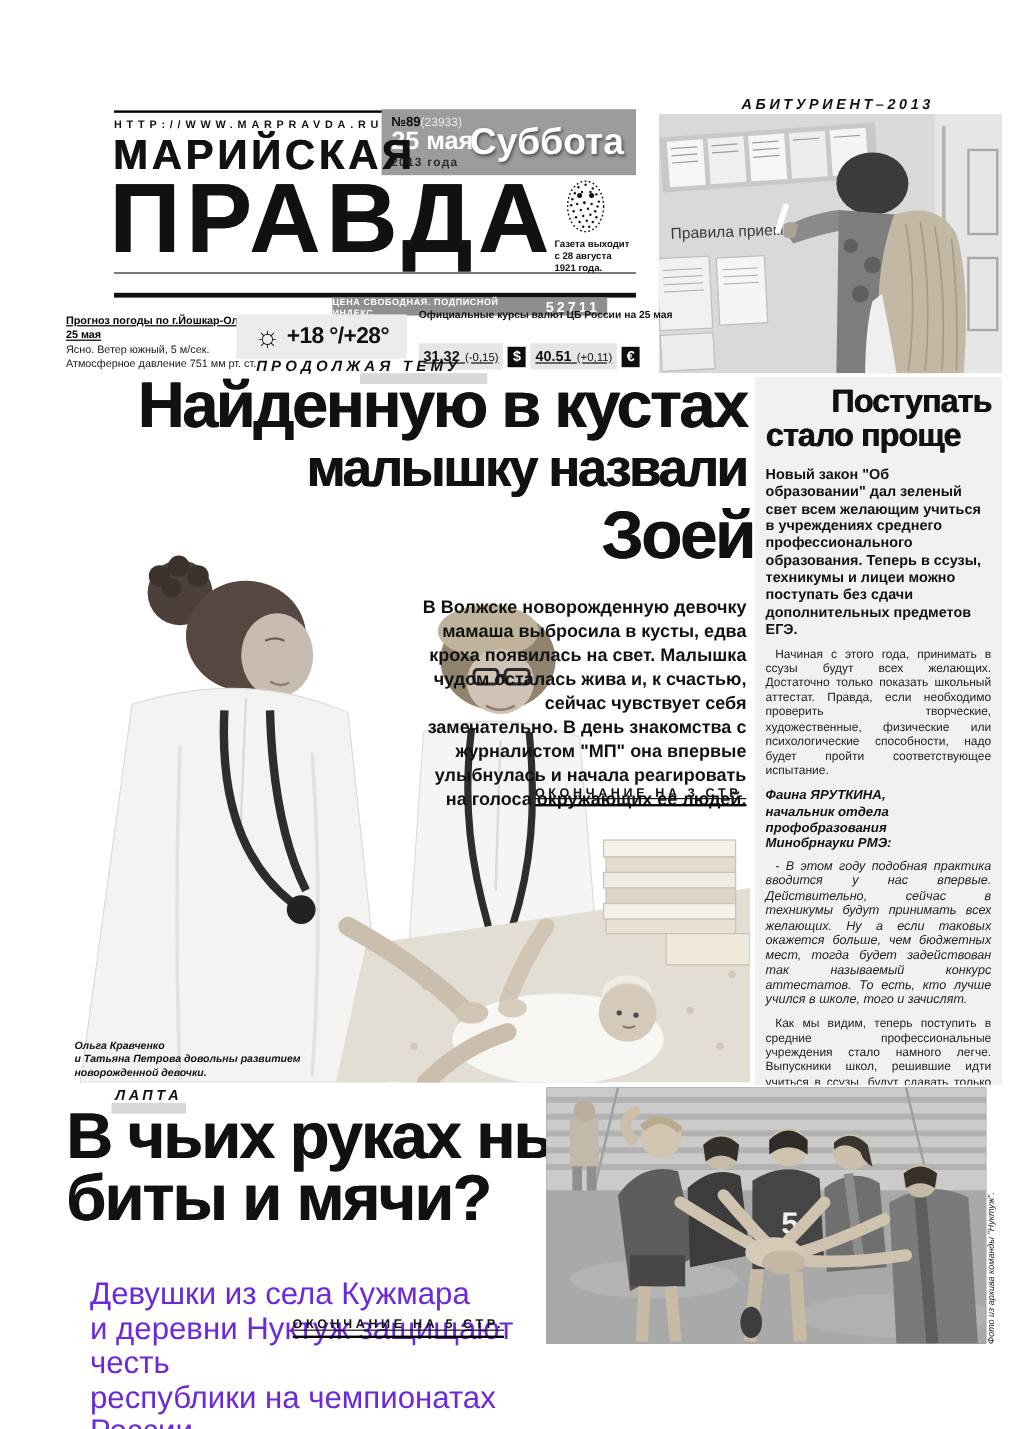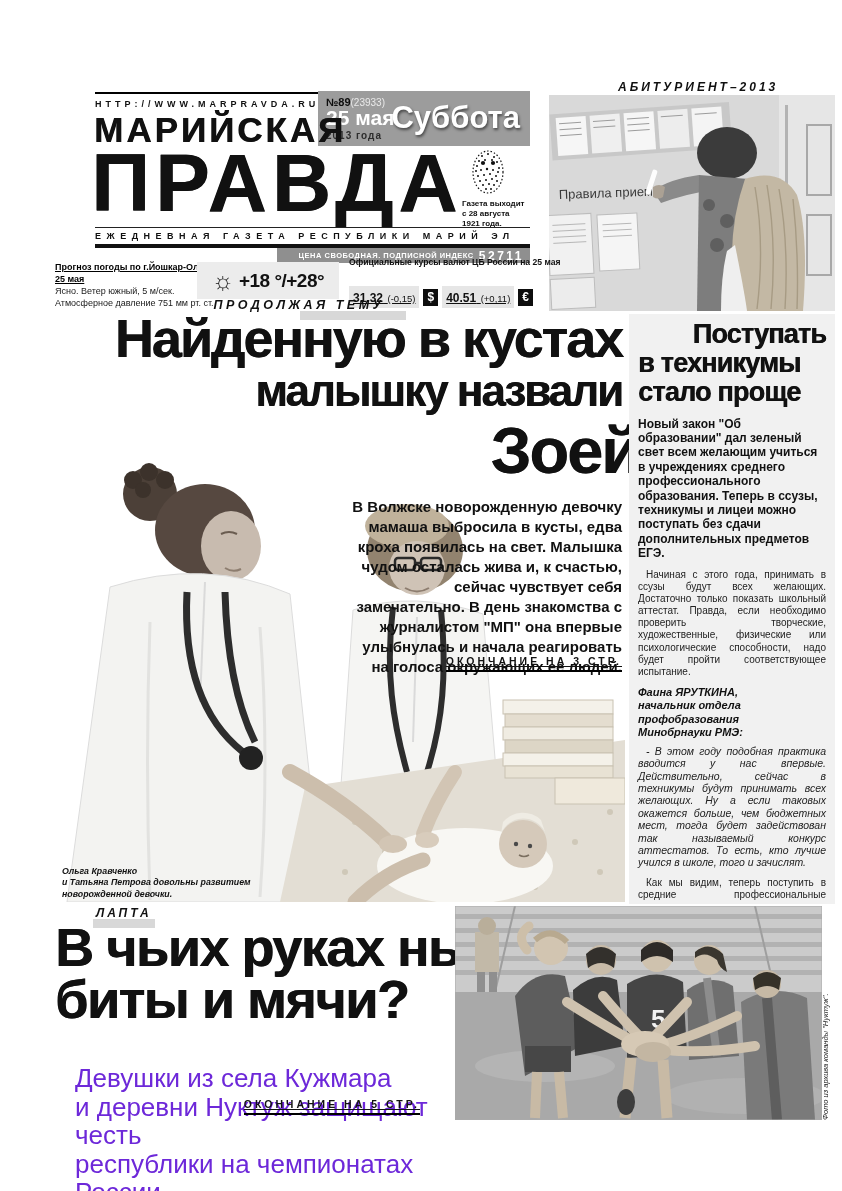--- a/index.html
+++ b/index.html
@@ -18,21 +18,21 @@
   .issue-year{position:absolute;left:8px;top:39px;font-size:10px;font-weight:bold;color:#2d2d2d;letter-spacing:1px;}
   .weekday{position:absolute;right:10px;top:9px;font-size:31px;font-weight:900;color:#fff;
            text-shadow:1px 2px 3px rgba(0,0,0,0.55);}
   .m-title1{left:94px;top:112px;font-size:35px;letter-spacing:3px;line-height:1;}
   .m-title2{left:91px;top:142px;font-size:82px;letter-spacing:5px;line-height:1;}
   .owl-box{left:468px;top:148px;width:40px;height:48px;}
   .founded{left:462px;top:199px;width:66px;font-size:8px;font-weight:bold;line-height:1.25;}
   .tagline-rule{left:95px;top:227px;width:435px;border-top:1px solid #222;height:0;}
   .tagline{left:95px;top:231px;width:435px;font-size:9px;font-weight:bold;letter-spacing:5.5px;white-space:nowrap;}
   .black-bar{left:95px;top:244px;width:435px;height:4px;background:#111;}
-  .price-bar{left:277px;top:248px;width:253px;height:15px;background:#8f8f8f;display:flex;
+  .price-bar{left:277px;top:248px;width:229px;height:15px;background:#8f8f8f;display:flex;
              align-items:center;justify-content:flex-end;gap:5px;padding-right:6px;box-sizing:border-box;color:#fff;}
   .price-label{font-size:7.5px;font-weight:bold;letter-spacing:0.5px;}
   .price-index{font-size:12px;font-weight:900;letter-spacing:2.5px;}
 
   
   .ab-tag{left:618px;top:80px;font-size:12px;font-weight:bold;font-style:italic;letter-spacing:3px;}
   .ab-photo{left:549px;top:95px;width:286px;height:216px;}
 
   
   .wx{left:55px;top:261px;width:168px;font-size:9px;line-height:1.35;color:#1a1a1a;}
@@ -49,21 +49,21 @@
   .cur-sym{width:17px;height:17px;background:#0d0d0d;color:#fff;font-weight:bold;font-size:12px;
            display:flex;align-items:center;justify-content:center;}
 
   
   .kicker-bar1{left:300px;top:311px;width:106px;height:9px;background:#d8d8d8;}
   .kicker1{left:206px;top:298px;width:186px;text-align:center;font-size:12.5px;font-weight:bold;
            font-style:italic;letter-spacing:3.5px;z-index:2;}
   .hl{line-height:1;letter-spacing:-2px;}
   .hl1{left:55px;top:311px;width:567px;text-align:right;font-size:54px;}
   .hl2{left:55px;top:369px;width:567px;text-align:right;font-size:44px;}
-  .hl3{left:72px;top:418px;width:567px;text-align:right;font-size:65px;}
+  .hl3{left:61px;top:418px;width:567px;text-align:right;font-size:56px;}
   .main-photo{left:55px;top:442px;width:570px;height:460px;}
   .lead-main{left:352px;top:497px;width:270px;font-size:15px;font-weight:bold;text-align:right;line-height:1.33;z-index:2;}
   .cont1{left:402px;top:651px;width:220px;text-align:right;z-index:2;}
   .cont-note{display:inline-block;border-bottom:2px solid #000;padding-bottom:3px;
              font-size:10.5px;font-weight:900;letter-spacing:3px;text-decoration:underline;}
   .cap-main{left:62px;top:866px;font-size:8.8px;font-weight:bold;font-style:italic;line-height:1.3;z-index:2;}
 
   
   .col{left:629px;top:314px;width:206px;height:590px;background:#f1f1f1;
        padding:6px 9px;box-sizing:border-box;overflow:hidden;}
@@ -140,21 +140,20 @@
       </g>
     </svg>
   </div>
   <div class="abs founded">
     <div>Газета выходит</div>
     <div>с 28 августа</div>
     <div>1921 года.</div>
   </div>
 
   <div class="abs tagline-rule"></div>
-  <div class="abs tagline">ЕЖЕДНЕВНАЯ ГАЗЕТА РЕСПУБЛИКИ МАРИЙ ЭЛ</div>
   <div class="abs black-bar"></div>
   <div class="abs price-bar">
     <span class="price-label">ЦЕНА СВОБОДНАЯ. ПОДПИСНОЙ ИНДЕКС</span>
     <span class="price-index">52711</span>
   </div>
 
   <div class="abs ab-tag">АБИТУРИЕНТ–2013</div>
   <div class="abs ab-photo">
     <svg width="286" height="216" viewBox="0 0 286 216">
       <rect width="286" height="216" fill="#d9d9d9"></rect>
@@ -333,21 +332,20 @@
     <span class="cont-note">ОКОНЧАНИЕ НА 3 СТР.</span>
   </div>
   <div class="abs cap-main">
     <div>Ольга Кравченко</div>
     <div>и Татьяна Петрова довольны развитием</div>
     <div>новорожденной девочки.</div>
   </div>
 
   <div class="abs col">
     <div class="col-h r heavy">Поступать</div>
-    <div class="col-h heavy">в техникумы</div>
     <div class="col-h heavy">стало проще</div>
     <div class="col-lead">Новый закон "Об образовании" дал зеленый свет всем желающим учиться в учреждениях среднего профессионального образования. Теперь в ссузы, техникумы и лицеи можно поступать без сдачи дополнительных предметов ЕГЭ.</div>
     <div class="col-body">Начиная с этого года, принимать в ссузы будут всех желающих. Достаточно только показать школьный аттестат. Правда, если необходимо проверить творческие, художественные, физические или психологические способности, надо будет пройти соответствующее испытание.</div>
     <div class="col-author">
       <div>Фаина ЯРУТКИНА,</div>
       <div>начальник отдела</div>
       <div>профобразования</div>
       <div>Минобрнауки РМЭ:</div>
     </div>
     <div class="col-quote">- В этом году подобная практика вводится у нас впервые. Действительно, сейчас в техникумы будут принимать всех желающих. Ну а если таковых окажется больше, чем бюджетных мест, тогда будет задействован так называемый конкурс аттестатов. То есть, кто лучше учился в школе, того и зачислят.</div>

